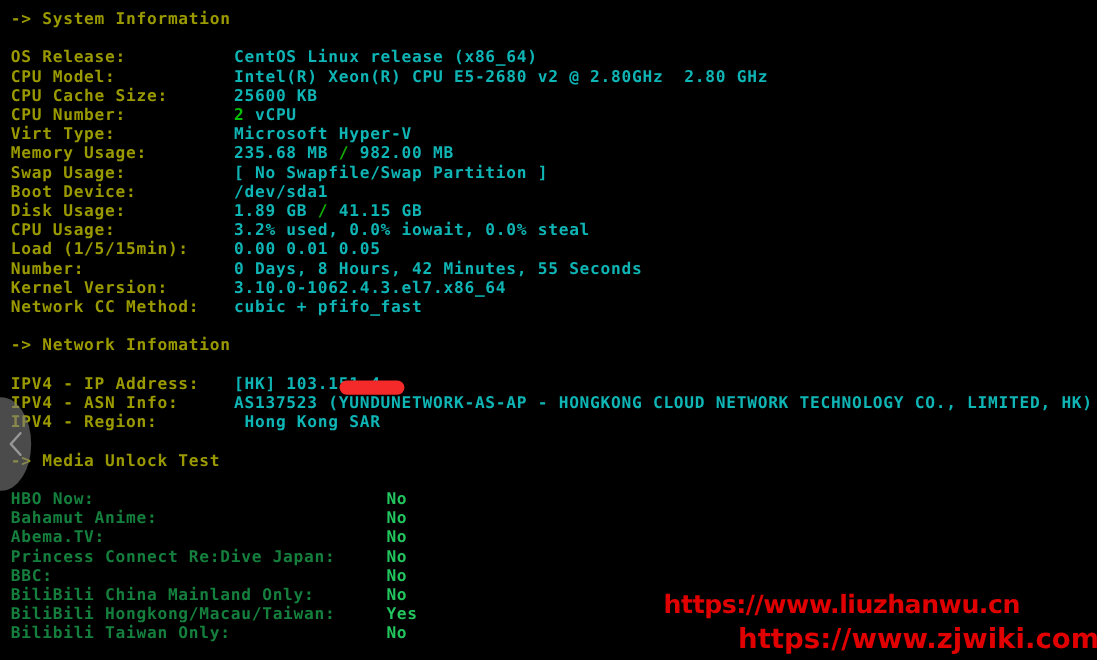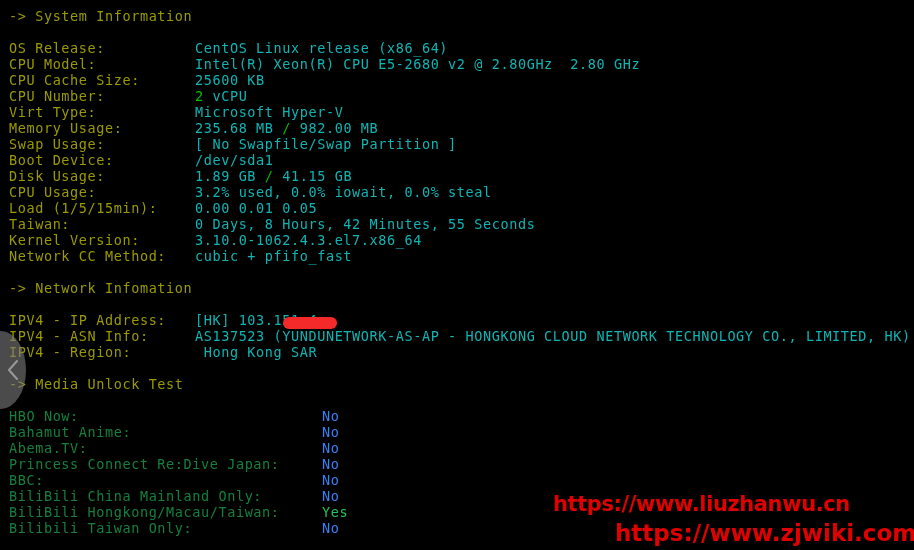--- a/index.html
+++ b/index.html
@@ -17,20 +17,21 @@
 
   #terminal {
     position: absolute;
     left: 0;
     top: 0;
     width: 746px;
     height: 550px;
     background: #000000;
     padding: 0;
     box-sizing: border-box;
+    font-weight: bold;
   }
 
   .line {
     height: 16px;
     line-height: 16px;
     font-size: 13.5px;
     letter-spacing: 0.6px;
     white-space: pre;
     position: relative;
   }
@@ -63,21 +64,21 @@
   .media-row {
     padding-left: 9px;
     display: flex;
   }
   .media-label {
     color: #15803d;
     width: 313px;
     flex: 0 0 313px;
     white-space: pre;
   }
-  .media-value-no { color: #3b82f6; white-space: pre; }
+  .media-value-no { color: #22c55e; white-space: pre; }
   .media-value-yes { color: #22c55e; white-space: pre; }
 
   
   #ip-redaction {
     position: absolute;
     left: 283px;
     top: 317px;
     width: 54px;
     height: 12px;
     background: #f42a2a;
@@ -186,21 +187,21 @@
     <span class="label">CPU Usage:</span>
     <span class="value">3.2% used, 0.0% iowait, 0.0% steal</span>
   </div>
 
   <div class="line row">
     <span class="label">Load (1/5/15min):</span>
     <span class="value">0.00 0.01 0.05</span>
   </div>
 
   <div class="line row">
-    <span class="label">Taiwan:</span>
+    <span class="label">Number:</span>
     <span class="value">0 Days, 8 Hours, 42 Minutes, 55 Seconds</span>
   </div>
 
   <div class="line row">
     <span class="label">Kernel Version:</span>
     <span class="value">3.10.0-1062.4.3.el7.x86_64</span>
   </div>
 
   <div class="line row">
     <span class="label">Network CC Method:</span>

